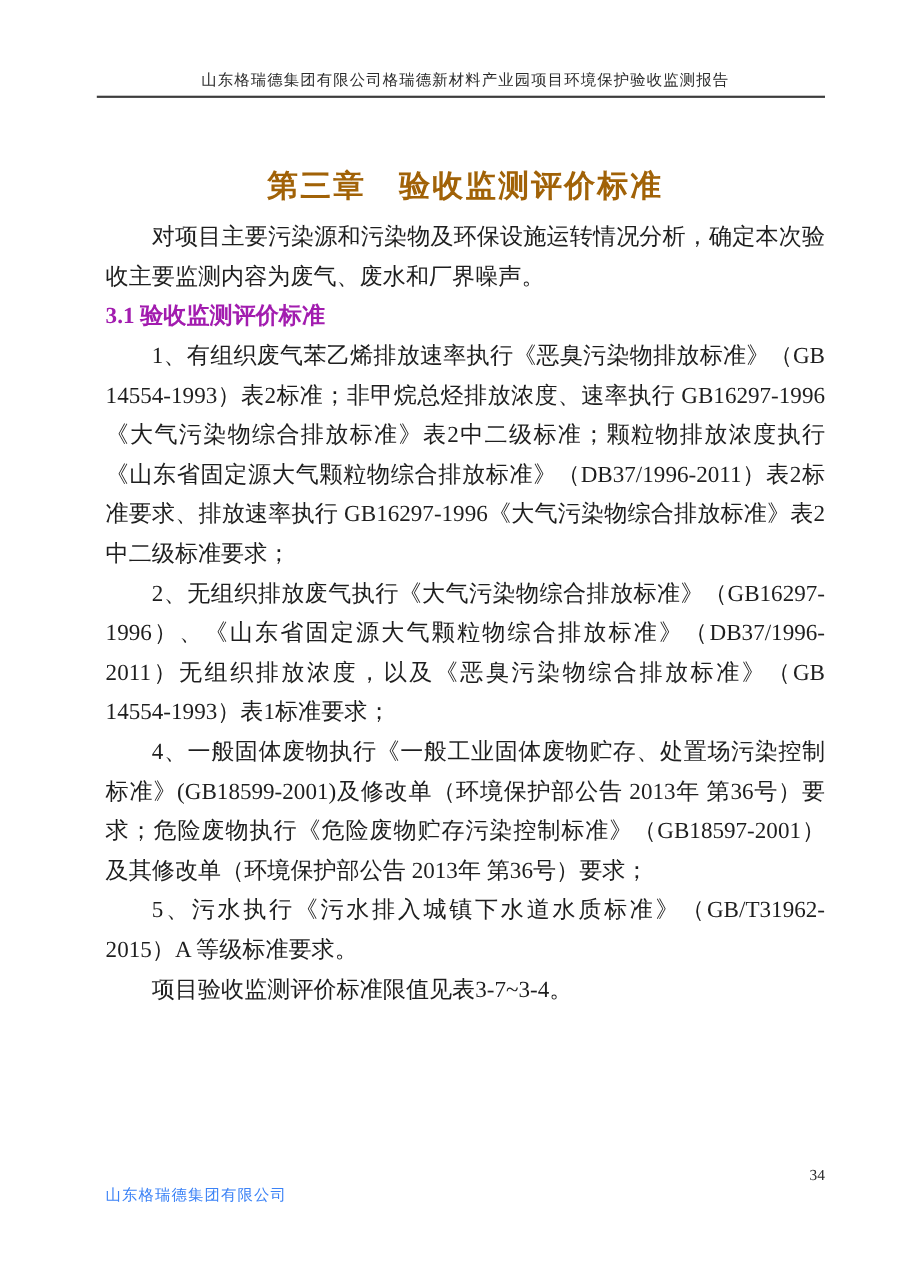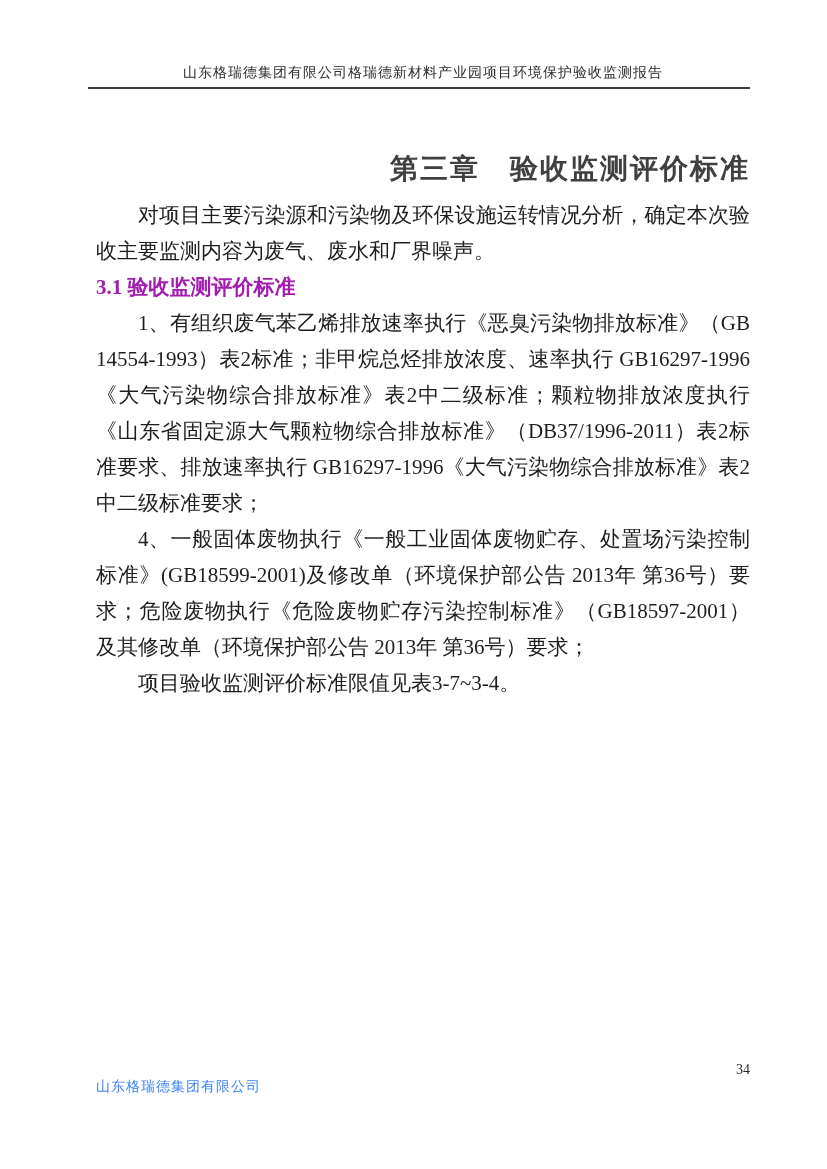--- a/index.html
+++ b/index.html
@@ -33,25 +33,25 @@
     left: 88px;
     width: 662px;
     height: 0;
     border-top: 2px solid #3d3d3d;
   }
   .chapter-title {
     position: absolute;
     top: 131px;
     left: 96px;
     width: 654px;
-    text-align: right;
+    text-align: center;
     font-size: 28px;
     font-weight: bold;
     letter-spacing: 2px;
-    color: #404040;
+    color: #a16207;
     white-space: nowrap;
   }
   .body-text {
     position: absolute;
     top: 197px;
     left: 96px;
     width: 654px;
     font-size: 21px;
     line-height: 36px;
     text-align: justify;
@@ -97,24 +97,26 @@
 
   <h1 class="chapter-title">第三章　验收监测评价标准</h1>
 
   <div class="body-text">
     <p>对项目主要污染源和污染物及环保设施运转情况分析，确定本次验收主要监测内容为废气、废水和厂界噪声。</p>
 
     <p class="section-heading">3.1 验收监测评价标准</p>
 
     <p>1、有组织废气苯乙烯排放速率执行《恶臭污染物排放标准》（GB 14554-1993）表2标准；非甲烷总烃排放浓度、速率执行 GB16297-1996《大气污染物综合排放标准》表2中二级标准；颗粒物排放浓度执行《山东省固定源大气颗粒物综合排放标准》（DB37/1996-2011）表2标准要求、排放速率执行 GB16297-1996《大气污染物综合排放标准》表2中二级标准要求；</p>
 
+    <p>2、无组织排放废气执行《大气污染物综合排放标准》（GB16297-1996）、《山东省固定源大气颗粒物综合排放标准》（DB37/1996-2011）无组织排放浓度，以及《恶臭污染物综合排放标准》（GB 14554-1993）表1标准要求；</p>
 
 
     <p>4、一般固体废物执行《一般工业固体废物贮存、处置场污染控制标准》(GB18599-2001)及修改单（环境保护部公告 2013年 第36号）要求；危险废物执行《危险废物贮存污染控制标准》（GB18597-2001）及其修改单（环境保护部公告 2013年 第36号）要求；</p>
 
+    <p>5、污水执行《污水排入城镇下水道水质标准》（GB/T31962-2015）A 等级标准要求。</p>
 
 
     <p>项目验收监测评价标准限值见表3-7~3-4。</p>
   </div>
 
   <div class="page-number">34</div>
 
   <div class="footer-company">山东格瑞德集团有限公司</div>
 
 </div>

